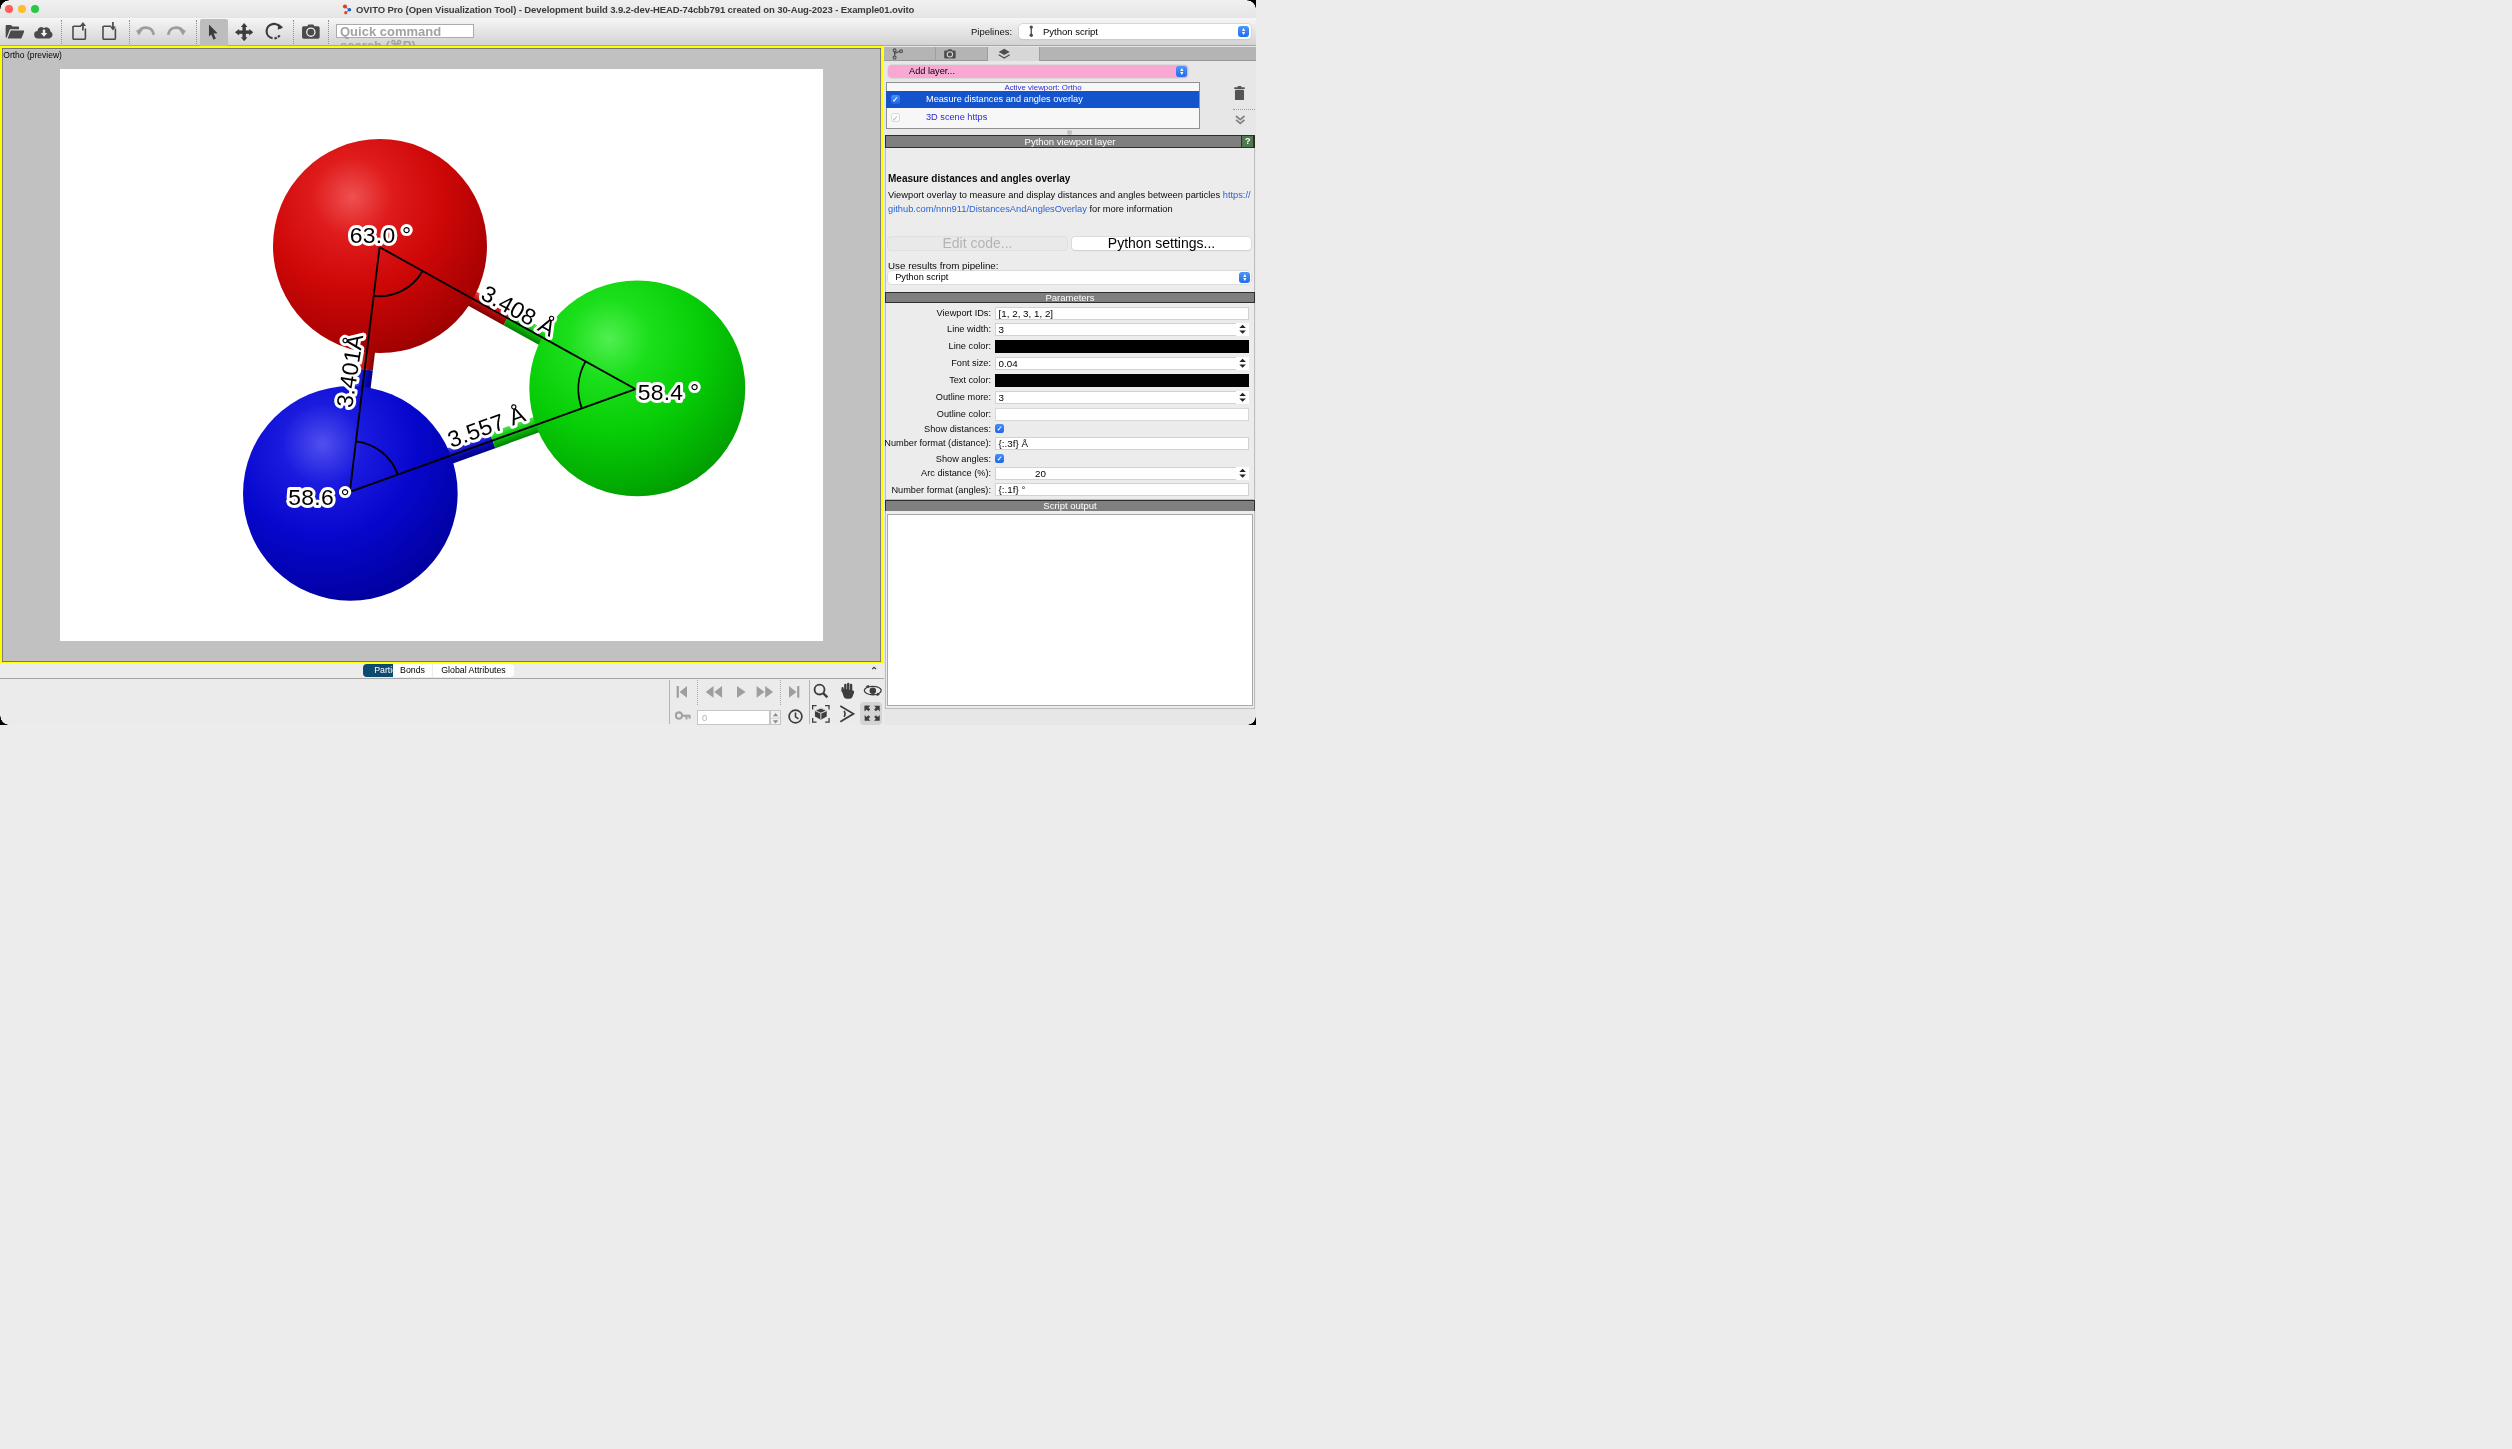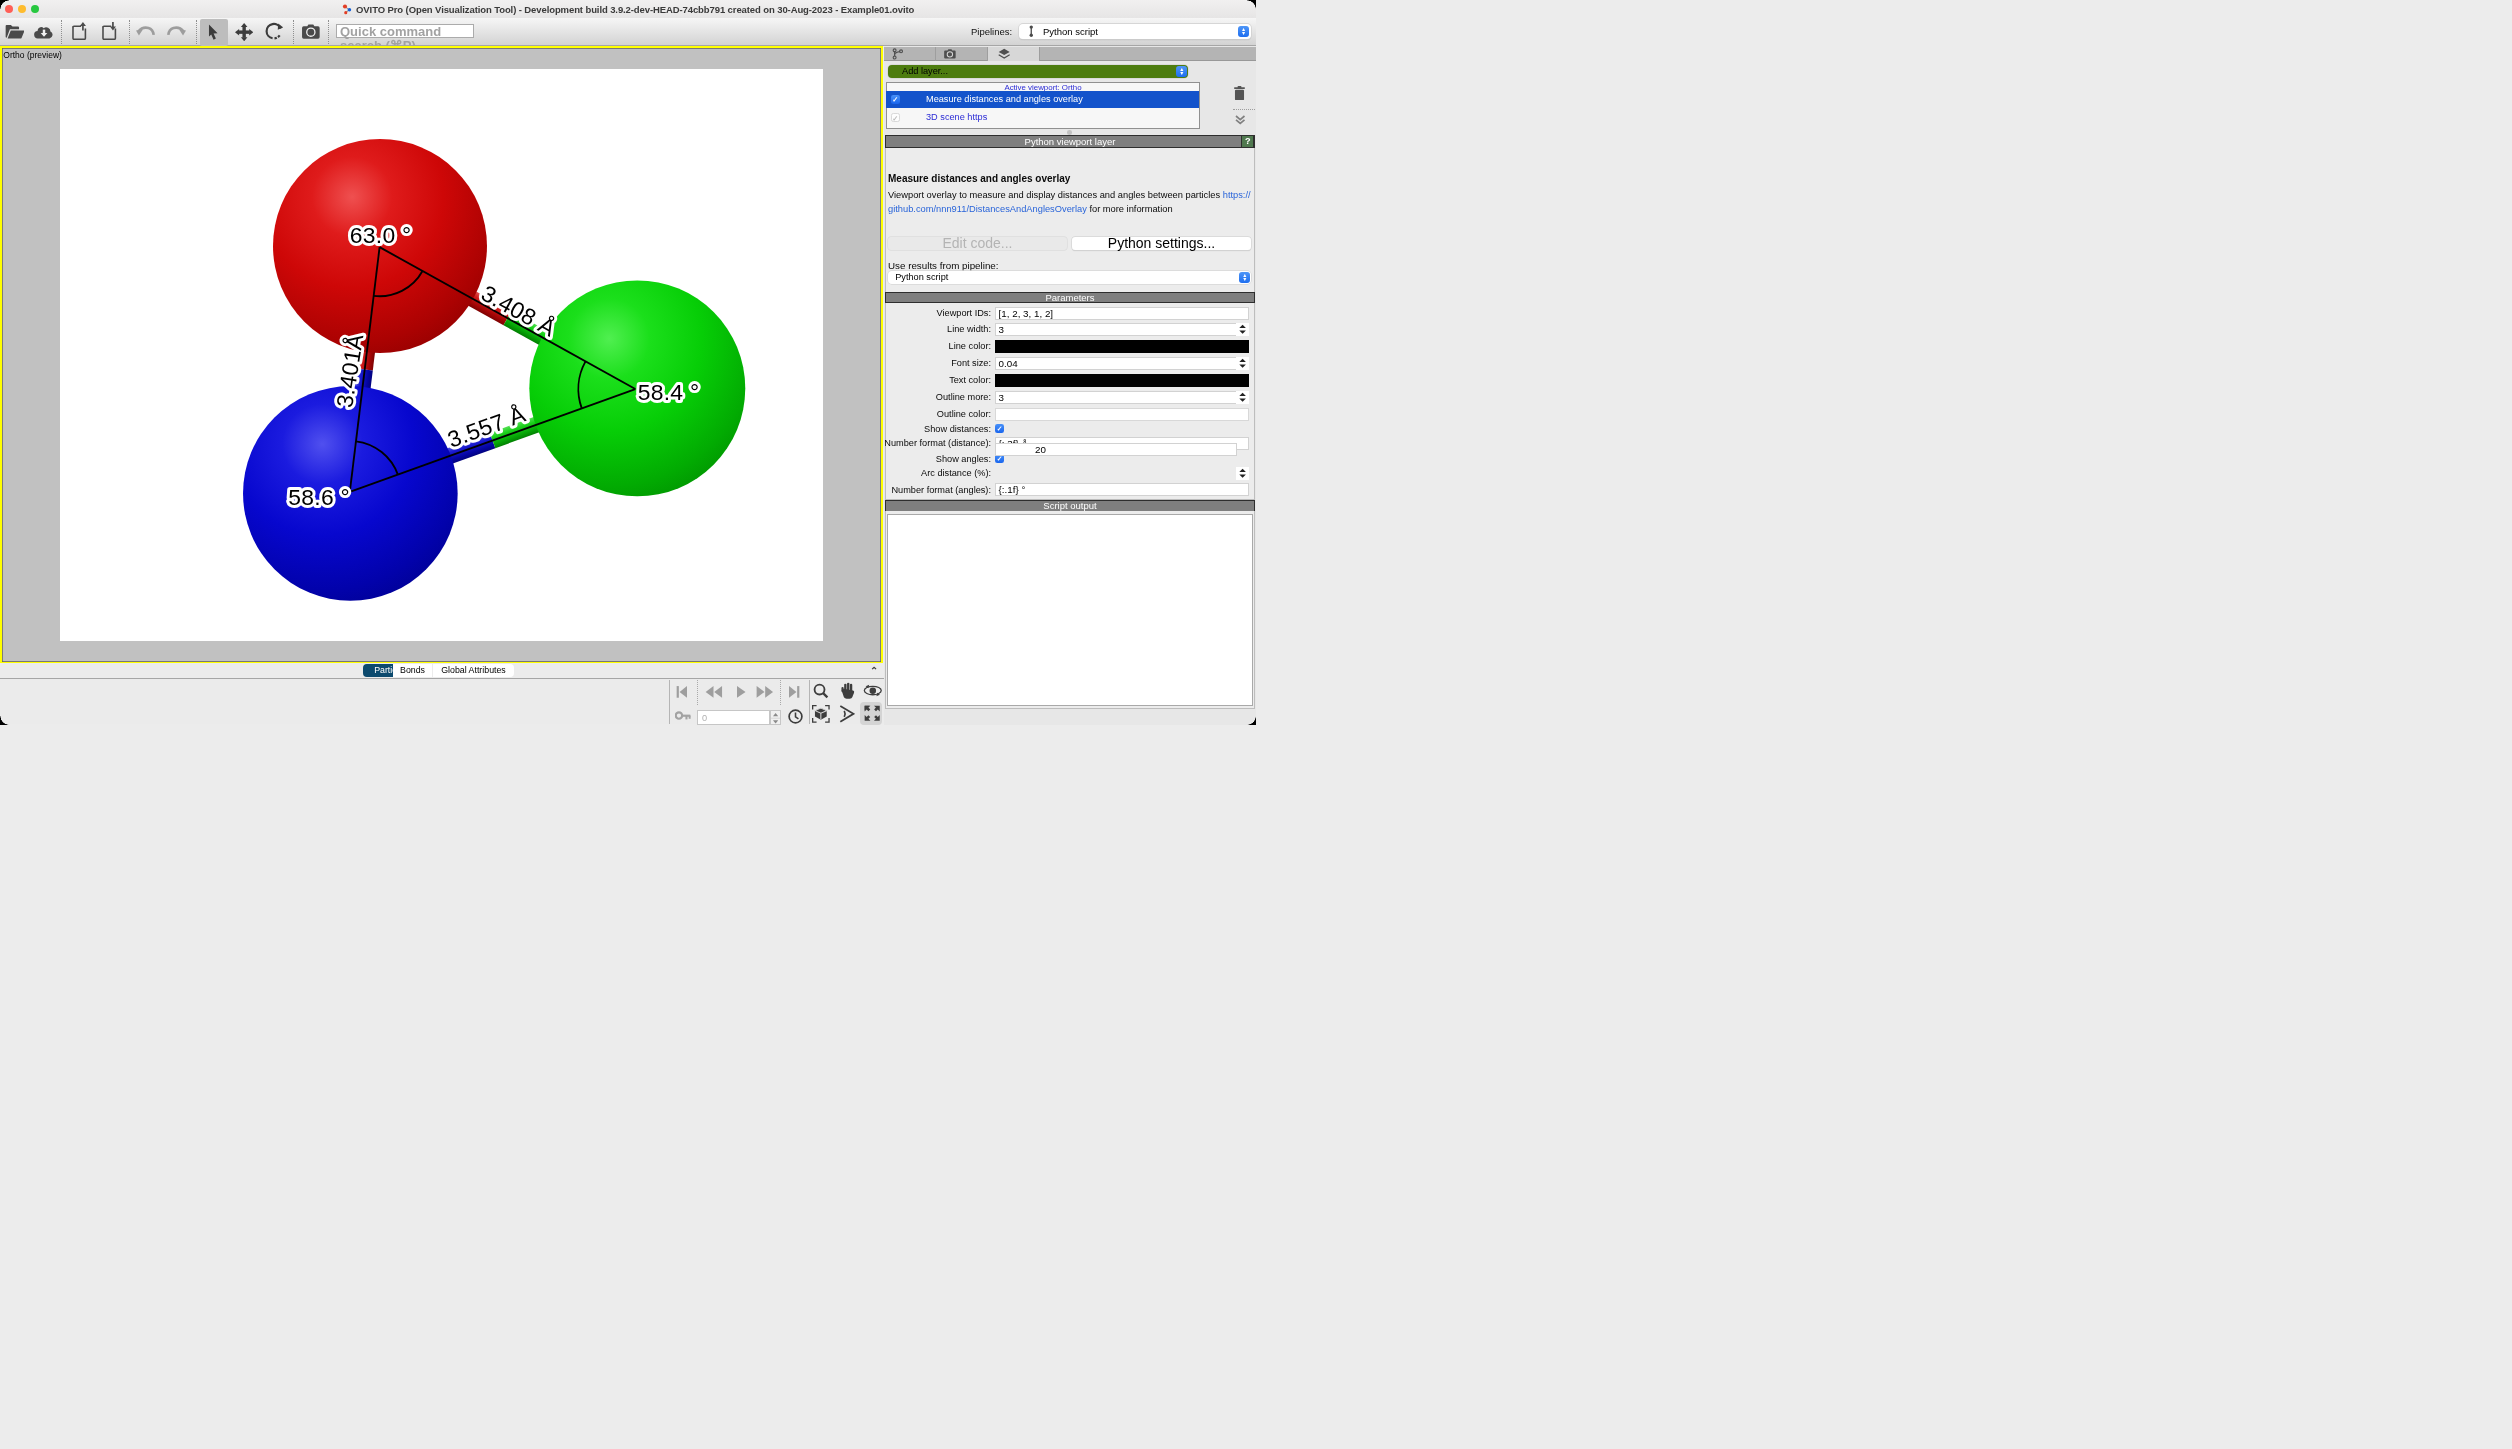--- a/index.html
+++ b/index.html
@@ -53,22 +53,22 @@
 #framebox { left:697px; top:710px; width:73px; height:15px; background:#fff; border:0.7px solid #c6c6c6;
   font-size:9.2px; color:#b0b0b0; padding-left:3.9px; line-height:14.4px; }
 #framespin { left:770px; top:710px; width:10.5px; height:15px; background:#f0f0f0; border:0.7px solid #c6c6c6; }
 
 
 #rpanel { left:884px; top:46px; width:372px; height:679px; background:#e7e7e7; }
 #rtabbar { left:884px; top:47px; width:372px; height:14.4px; background:#b4b4b4; border-bottom:0.7px solid #989898; }
 .rtab { position:absolute; top:47px; height:14px; width:52px; border-right:0.7px solid #9e9e9e; }
 #rtab3 { background:#d7d7d7; }
 
-#addlayer { left:888px; top:65px; width:300px; height:12.8px; background:#4d7c0f; border-radius:3.9px;
-  box-shadow:0 0 0 0.7px #d6d6d6; font-size:9.2px; color:#000; padding-left:14px; line-height:12.4px; }
+#addlayer { left:888px; top:65px; width:300px; height:12.8px; background:#f9a8d4; border-radius:3.9px;
+  box-shadow:0 0 0 0.7px #d6d6d6; font-size:9.2px; color:#000; padding-left:21px; line-height:12.4px; }
 #addlayer .bluestep { position:absolute; right:1.3px; top:1px; width:10.5px; height:10.5px; }
 
 #layerlist { left:886px; top:82px; width:314px; height:47px; background:#f7f7f7; border:0.7px solid #909090; }
 #llrow0 { left:886px; top:83px; width:314px; height:9.2px; text-align:center; color:#2b2bd5; font-size:7.9px; }
 #llrow1 { left:886px; top:91px; width:313px; height:17px; background:#1353cb; }
 #llrow1 .lbl { position:absolute; left:40px; top:3.3px; font-size:9.2px; color:#fff; }
 #llrow2 { left:886px; top:109px; width:313px; height:17px; }
 #llrow2 .lbl { position:absolute; left:40px; top:3.3px; font-size:9.2px; color:#2b2bd5; }
 .ckbig { position:absolute; left:4.6px; top:3.6px; width:9.5px; height:9.5px; border-radius:2.3px; }
 .ckblue { background:linear-gradient(#4790f8,#1a66ee); color:#fff; }
@@ -553,21 +553,21 @@
 
 <div class="abs plabel" style="top:438px;">Number format (distance):</div>
 <div class="abs pfield" style="top:437px; width:254px;">{:.3f} Å</div>
 
 <div class="abs plabel" style="top:454px;">Show angles:</div>
 <div class="abs ckp ckblue" style="top:454px;">
     <span class="ckmark" style="font-size:6.9px; line-height:9.2px;">✓</span>
   </div>
 
 <div class="abs plabel" style="top:468px;">Arc distance (%):</div>
-<div class="abs pfield" style="top:443px; width:242px;padding-left:39px;">20</div>
+<div class="abs pfield" style="top:467px; width:242px;padding-left:39px;">20</div>
 <div class="abs pspin" style="top:467px;">
     <svg width="9.2" height="10.5" viewBox="0 0 14 16">
       <path d="M7 1 L12 6 L2 6 Z" fill="#222"></path>
       <path d="M7 15 L12 10 L2 10 Z" fill="#222"></path>
     </svg>
   </div>
 
 <div class="abs plabel" style="top:485px;">Number format (angles):</div>
 <div class="abs pfield" style="top:483px; width:254px;">{:.1f} °</div>
 

